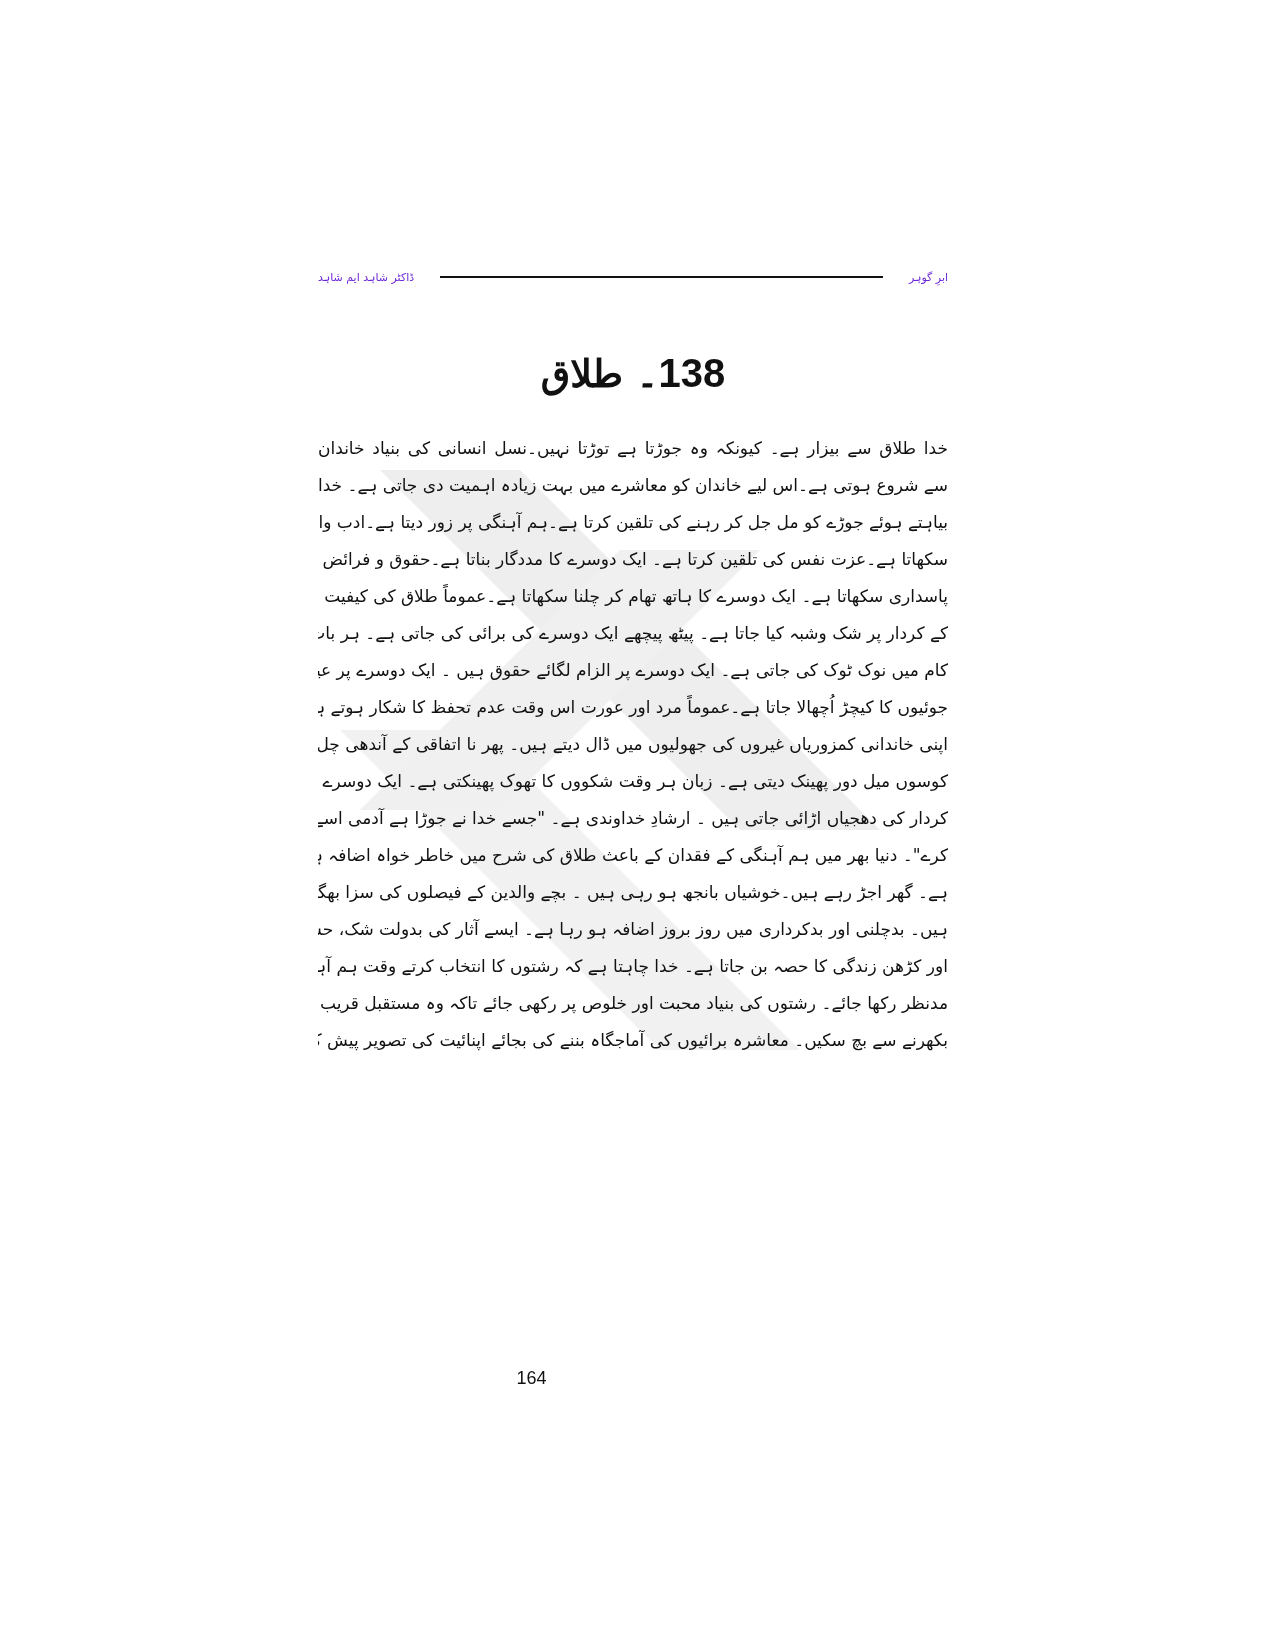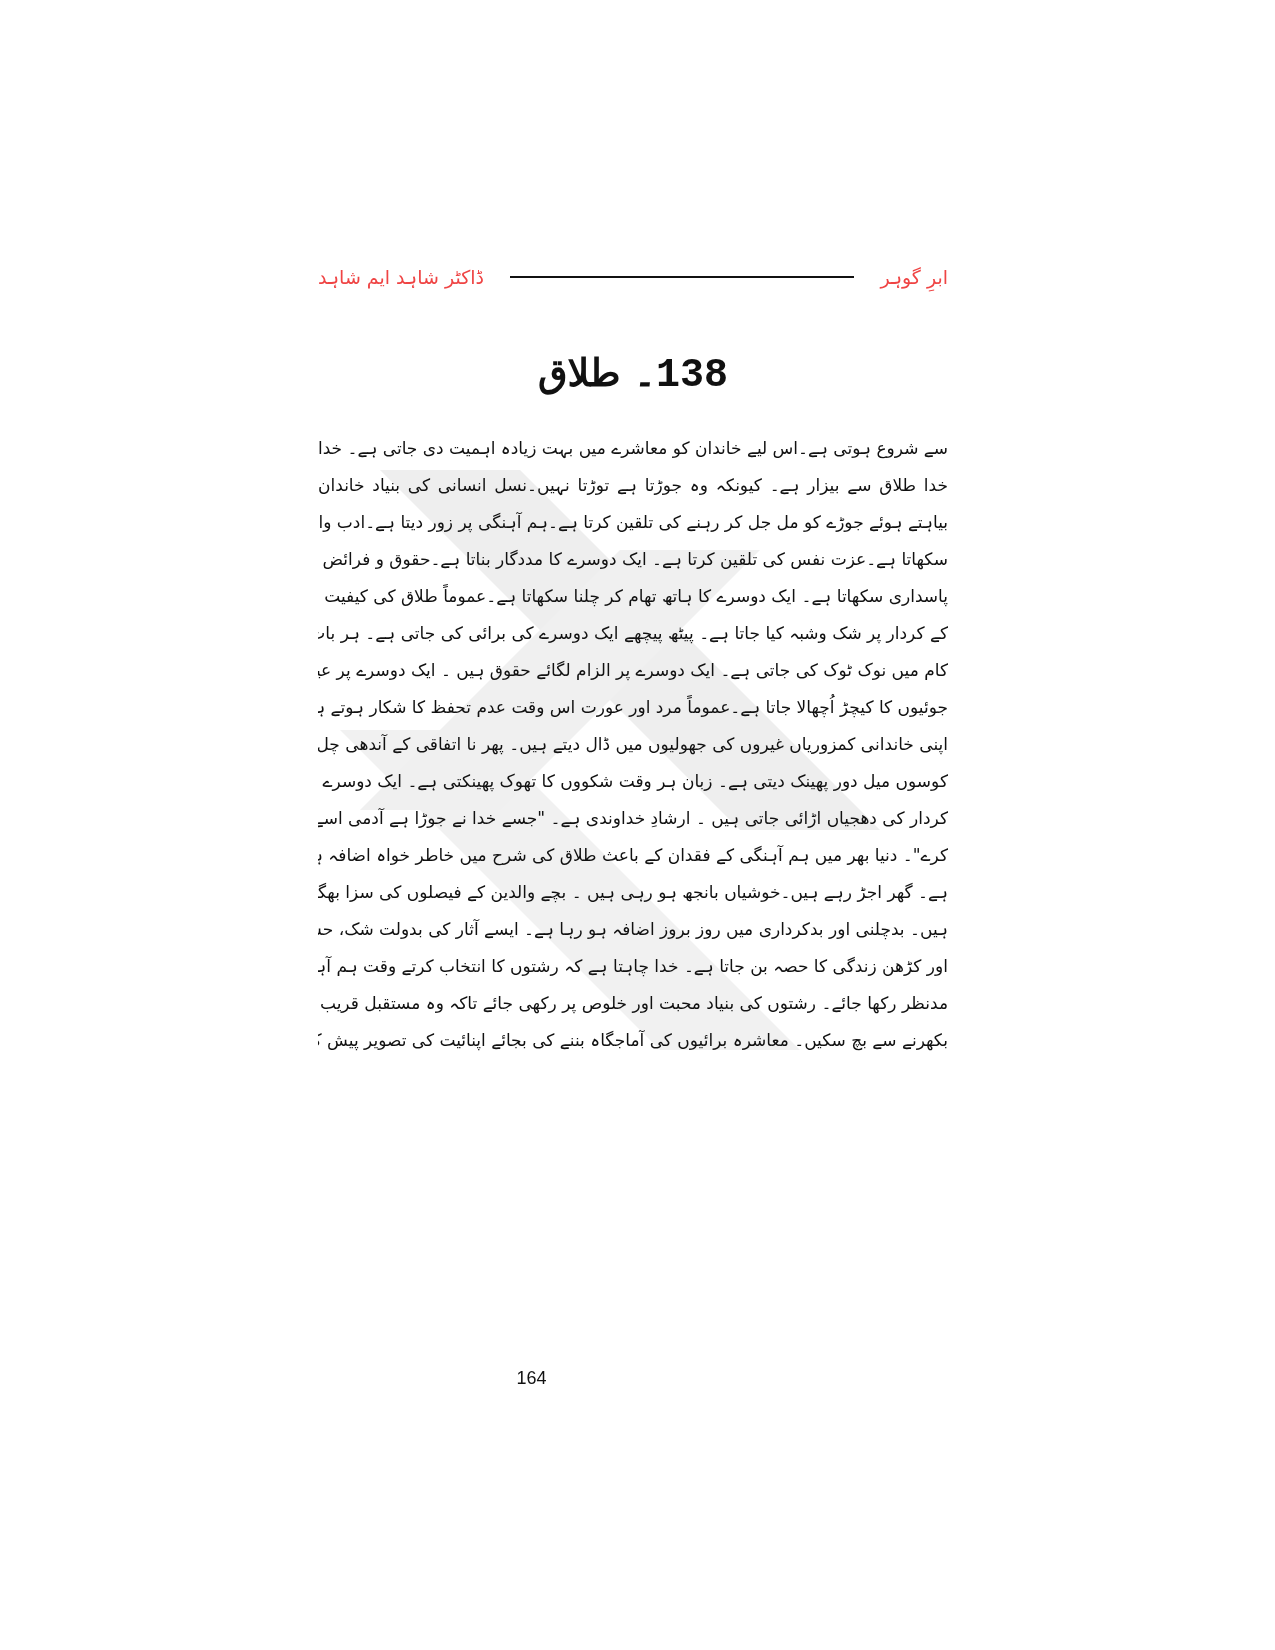--- a/index.html
+++ b/index.html
@@ -29,22 +29,22 @@
       top: 262px;
       width: 630px;
       height: 30px;
       direction: rtl;
       display: flex;
       align-items: center;
       justify-content: space-between;
     }
     .running-header .hdr-text {
       font-family: "DejaVu Sans", sans-serif;
-      font-size: 19px;
-      color: #ef4444;
+      font-size: 11px;
+      color: #6d28d9;
       white-space: nowrap;
     }
     .running-header .hdr-rule {
       flex: 1;
       height: 0;
       border-top: 2px solid #111;
       margin: 0 26px;
     }
     .chapter-title {
       position: absolute;
@@ -53,21 +53,21 @@
       width: 630px;
       text-align: center;
       direction: rtl;
       font-family: "DejaVu Serif", serif;
       font-weight: bold;
       font-size: 38px;
       color: #111;
       line-height: 50px;
     }
     .chapter-title .num {
-      font-family: Liberation Mono, monospace;
+      font-family: Liberation Sans, sans-serif;
       font-weight: bold;
       font-size: 40px;
     }
     .body-text {
       position: absolute;
       left: 318px;
       top: 430px;
       width: 630px;
       direction: rtl;
       text-align: justify;
@@ -112,22 +112,22 @@
   <span class="hdr-rule"></span>
   <span class="hdr-text">ڈاکٹر شاہد ایم شاہد</span>
 </div>
 
 <div class="chapter-title">
   <span class="num">138</span><span>۔</span>
   <span>طلاق</span>
 </div>
 
 <div class="body-text">
+  <div class="body-line">خدا طلاق سے بیزار ہے۔ کیونکہ وہ جوڑتا ہے توڑتا نہیں۔نسل انسانی کی بنیاد خاندان</div>
   <div class="body-line">سے شروع ہوتی ہے۔اس لیے خاندان کو معاشرے میں بہت زیادہ اہمیت دی جاتی ہے۔ خدا</div>
-  <div class="body-line">خدا طلاق سے بیزار ہے۔ کیونکہ وہ جوڑتا ہے توڑتا نہیں۔نسل انسانی کی بنیاد خاندان</div>
   <div class="body-line">بیاہتے  ہوئے جوڑے کو مل جل کر رہنے کی تلقین کرتا ہے۔ہم آہنگی پر زور دیتا ہے۔ادب واحترام</div>
   <div class="body-line">سکھاتا ہے۔عزت نفس کی تلقین کرتا ہے۔ ایک دوسرے کا مددگار بناتا ہے۔حقوق و فرائض کی</div>
   <div class="body-line">پاسداری سکھاتا ہے۔ ایک دوسرے کا ہاتھ تھام کر چلنا سکھاتا ہے۔عموماً طلاق کی کیفیت  اس</div>
   <div class="body-line">کے کردار پر شک وشبہ کیا جاتا ہے۔ پیٹھ پیچھے  ایک دوسرے کی برائی کی جاتی ہے۔ ہر بات اور ہر</div>
   <div class="body-line">کام میں نوک ٹوک کی جاتی ہے۔ ایک دوسرے پر الزام لگائے حقوق ہیں ۔ ایک دوسرے پر عیب</div>
   <div class="body-line">جوئیوں کا کیچڑ اُچھالا جاتا ہے۔عموماً مرد اور عورت اس وقت عدم تحفظ کا شکار ہوتے ہیں جب وہ</div>
   <div class="body-line">اپنی خاندانی کمزوریاں غیروں کی جھولیوں میں ڈال دیتے ہیں۔ پھر نا اتفاقی کے آندھی چل کر</div>
   <div class="body-line">کوسوں میل دور پھینک دیتی ہے۔ زبان ہر وقت شکووں کا تھوک پھینکتی ہے۔ ایک دوسرے کے</div>
   <div class="body-line">کردار کی دھجیاں اڑائی جاتی ہیں ۔ ارشادِ خداوندی ہے۔ "جسے خدا نے جوڑا ہے آدمی اسے جدا نہ</div>
   <div class="body-line">کرے"۔  دنیا بھر میں ہم آہنگی کے فقدان کے باعث طلاق کی شرح میں خاطر خواہ اضافہ ہو رہا</div>

